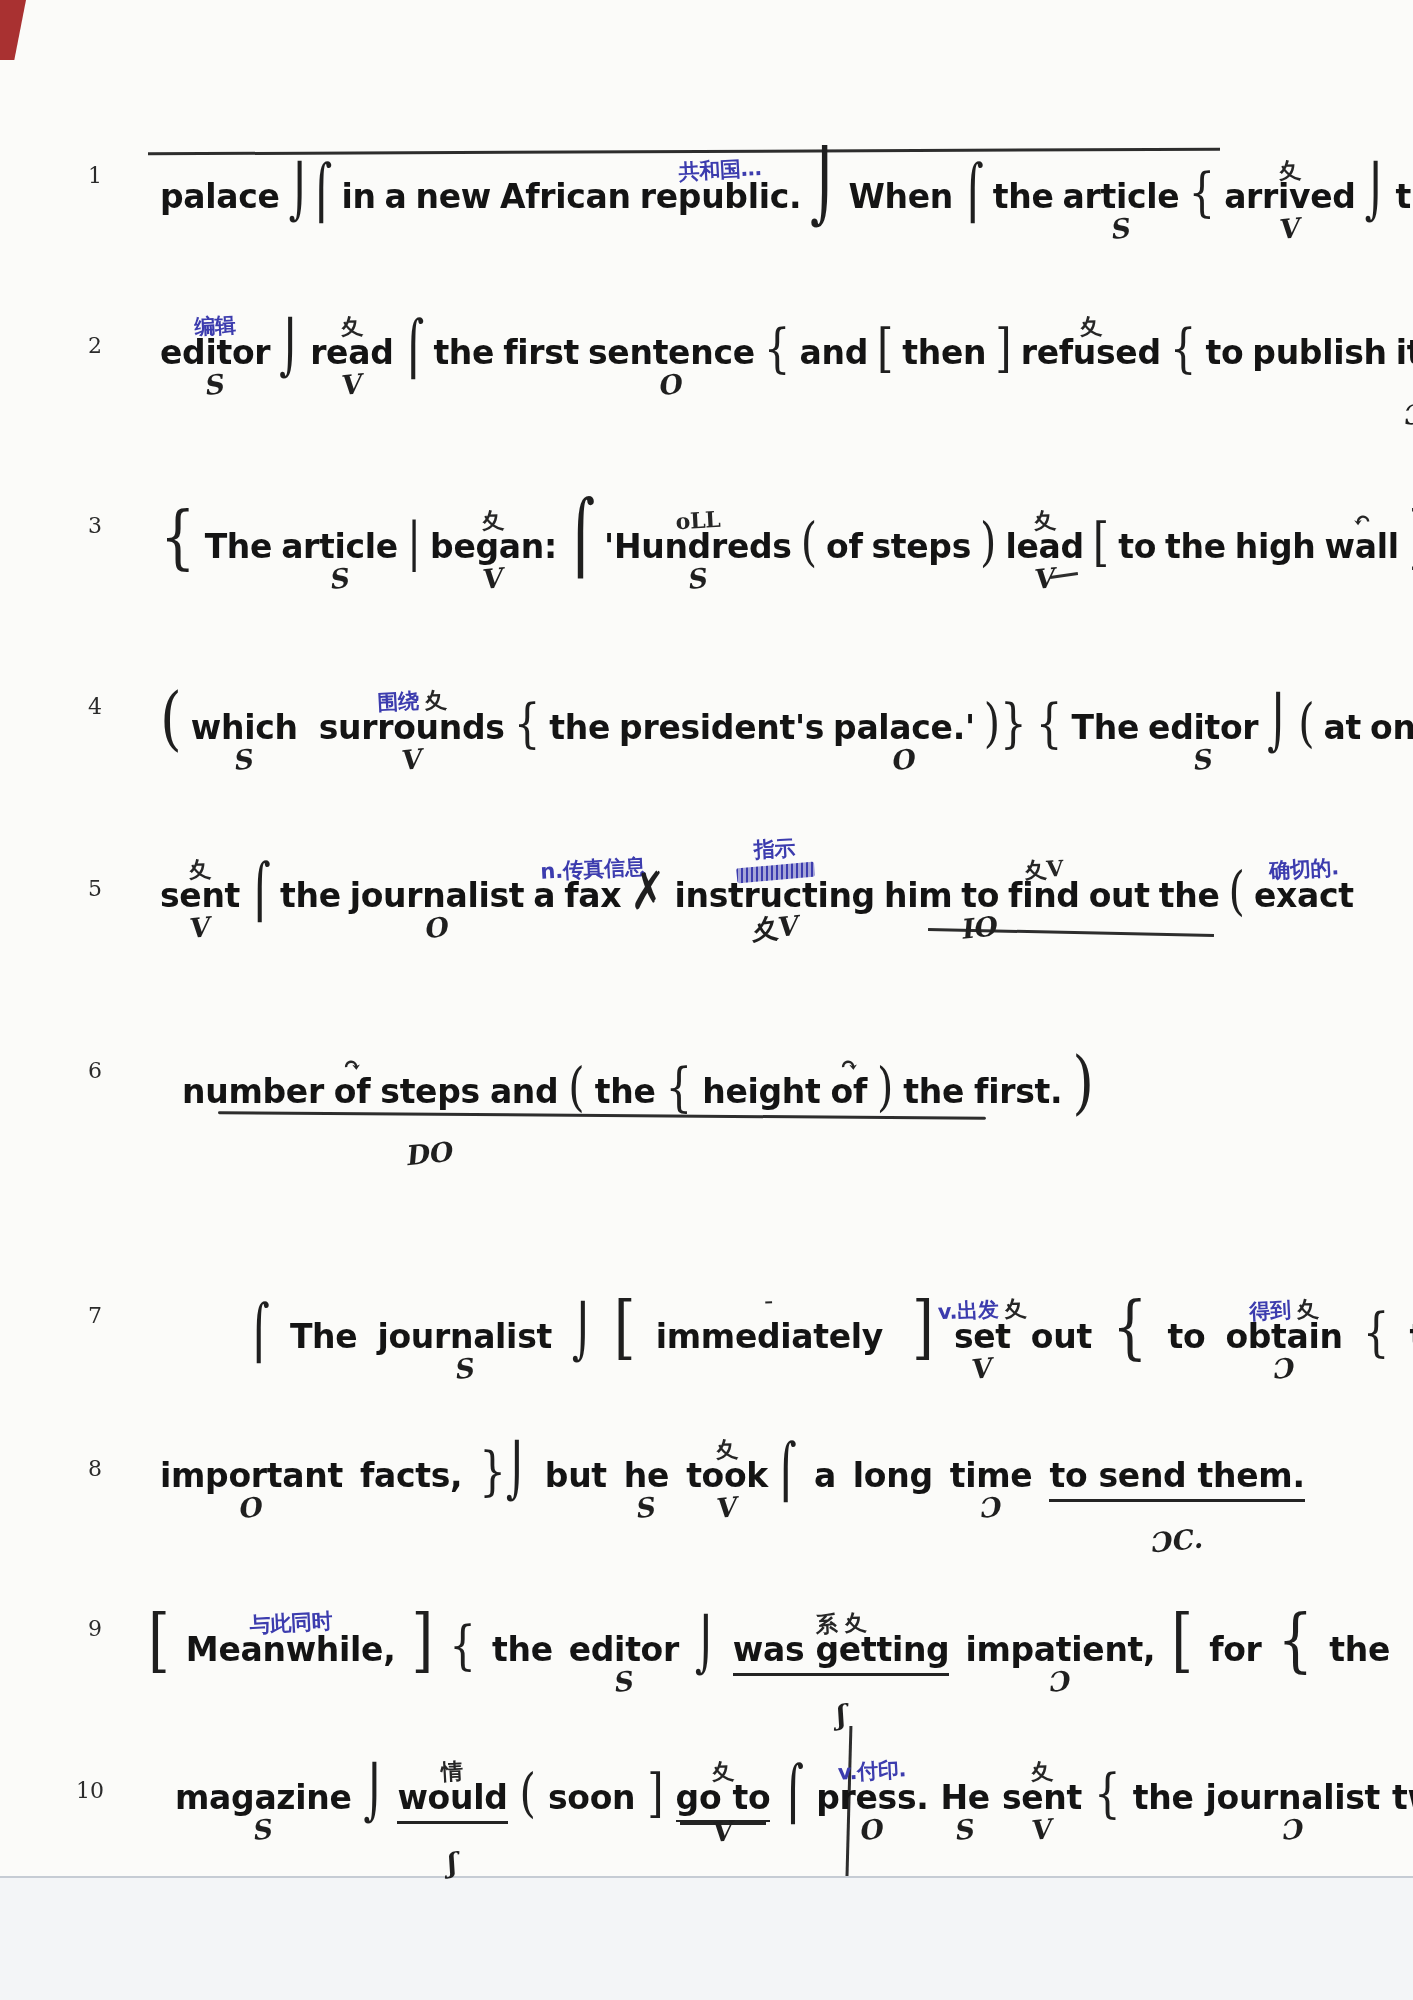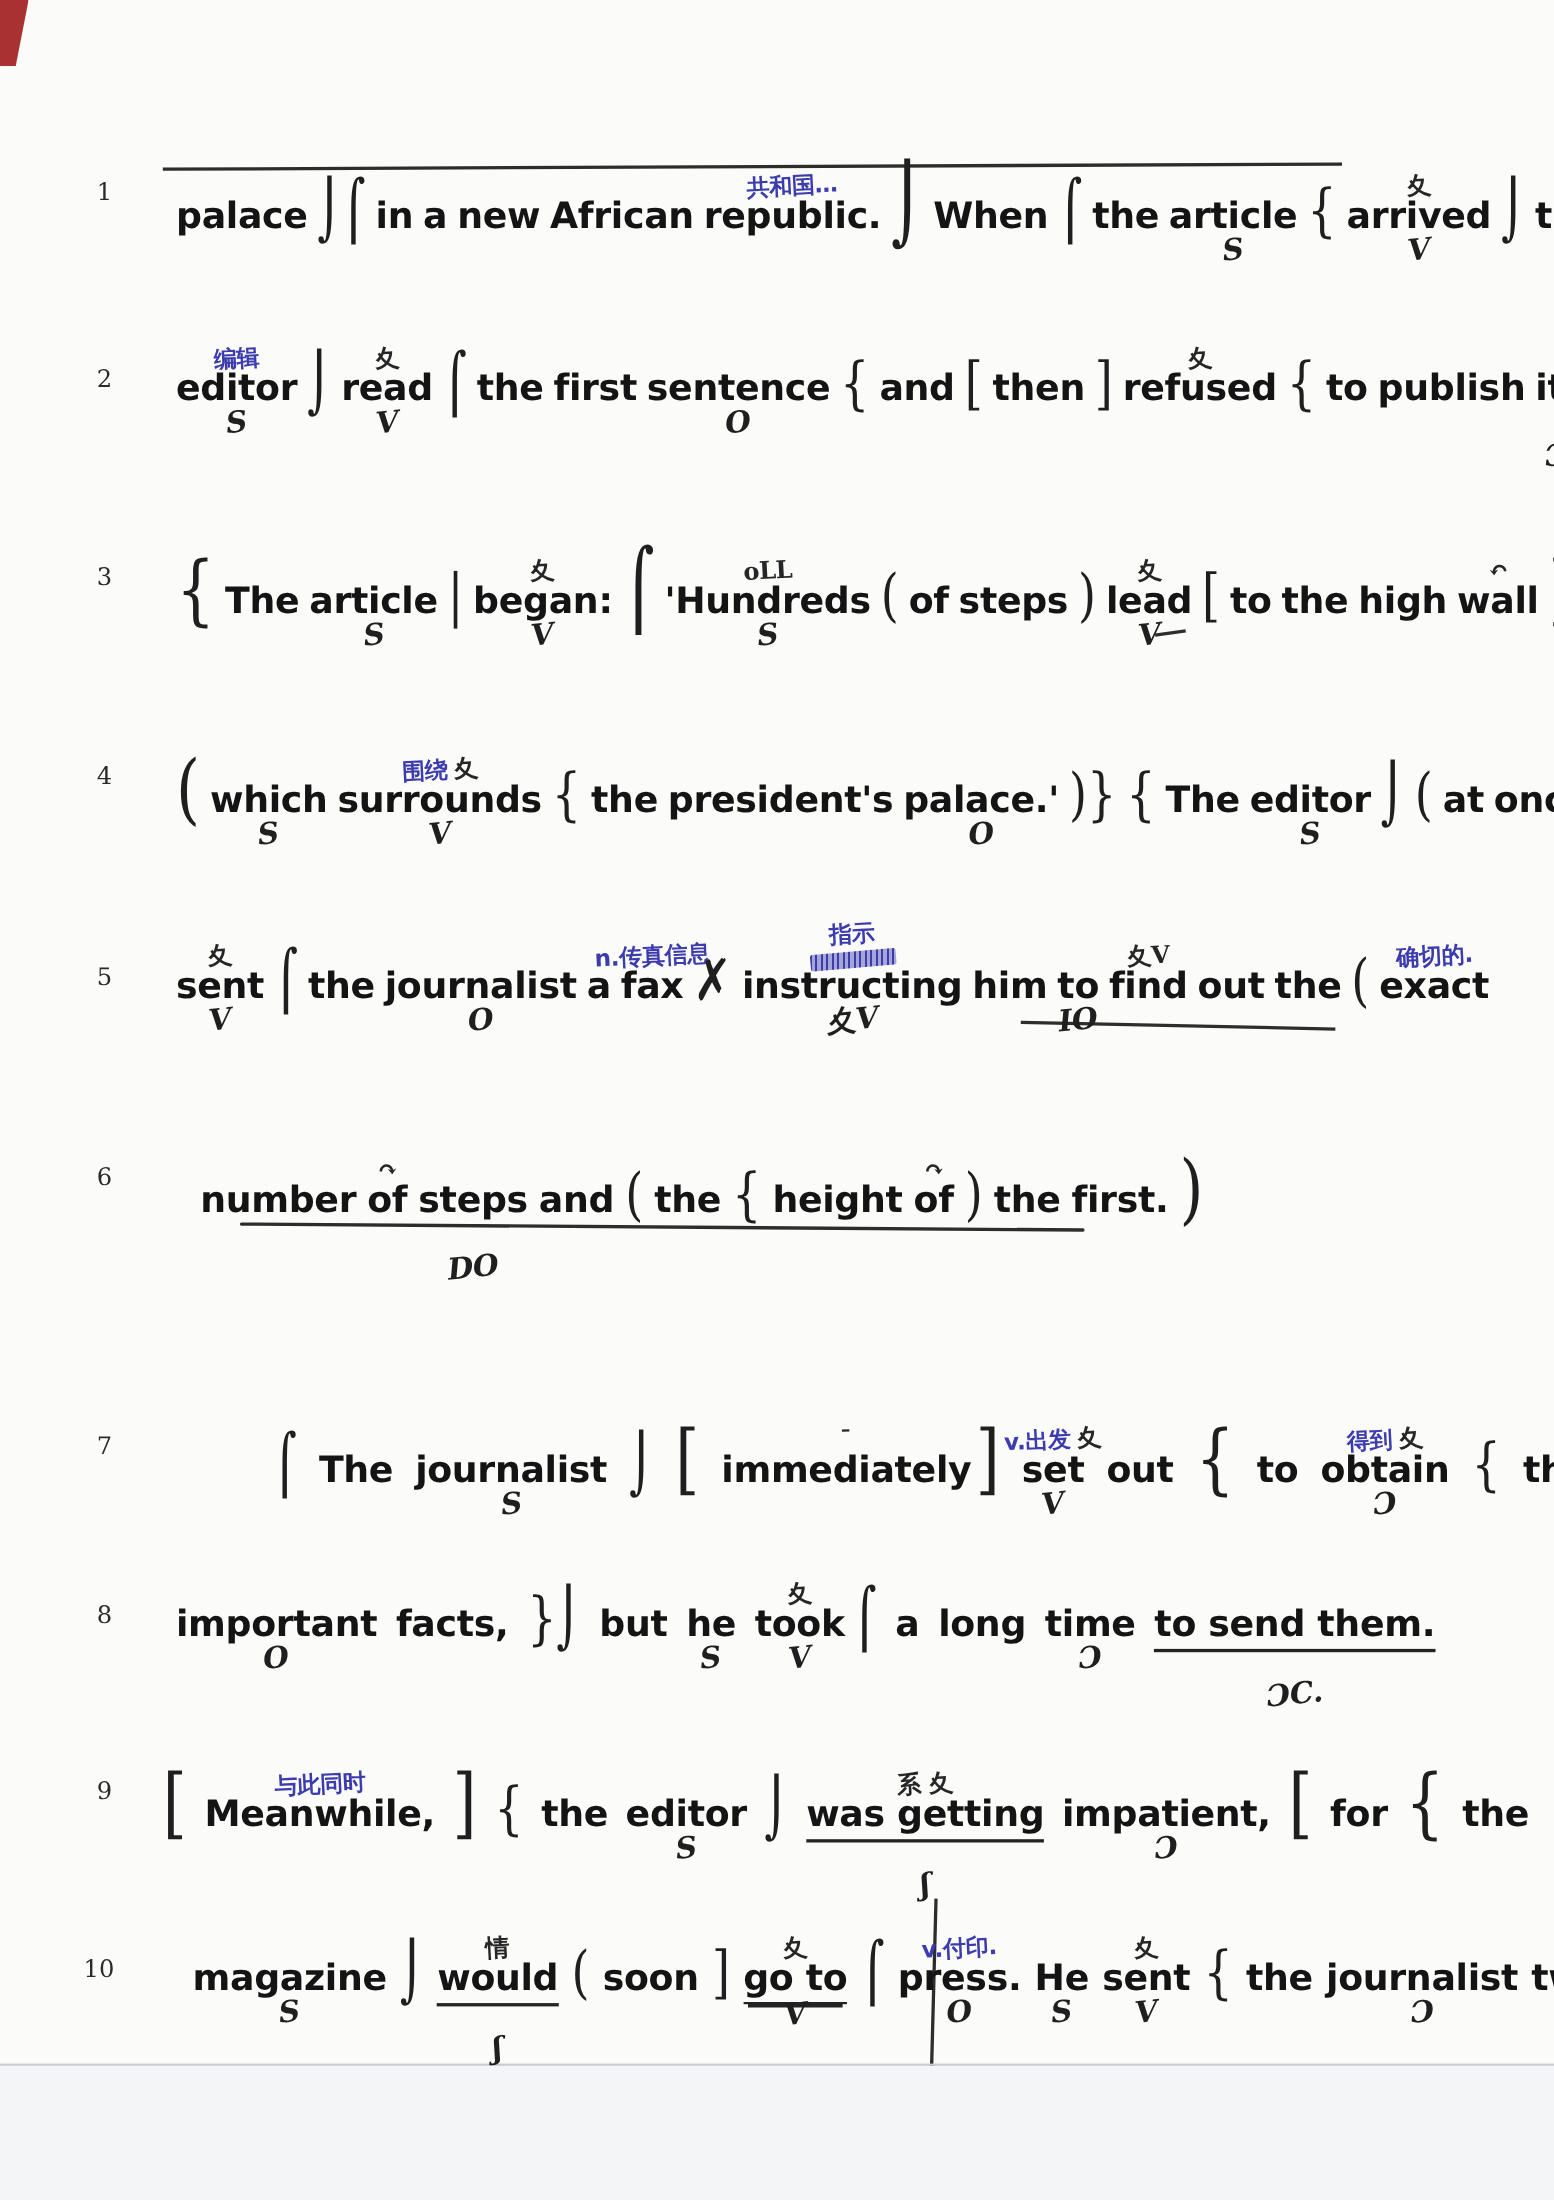--- a/index.html
+++ b/index.html
@@ -157,21 +157,21 @@
                 <span class="ai">↶</span>
               </span>
             </span></span>
           <span class="tok b big" style="margin-right: 9px;">]</span>
         </div>
       </div>
       <span class="num" style="left: 88px; top: 696px;">4</span>
       <div class="line" style="left: 160px; top: 686px;">
         <div class="tokens">
           <span class="tok b big" style="margin-right: 9px;">(</span>
-          <span class="tok w" style="margin-right: 9px;">which<span class="below">S</span></span>
+          <span class="tok w" style="margin-right: 21px;">which<span class="below">S</span></span>
           <span class="tok w" style="margin-right: 9px;">surrounds<span class="above">
               <span class="aboverow">
                 <span class="ab">围绕</span>
                 <span class="ai">夊</span>
               </span>
             </span><span class="below">V</span></span>
           <span class="tok b" style="margin-right: 9px;">{</span>
           <span class="tok w" style="margin-right: 9px;">the</span>
           <span class="tok w" style="margin-right: 9px;">president's</span>
           <span class="tok w" style="margin-right: 9px;">palace.'<span class="below">O</span></span>
@@ -253,21 +253,21 @@
         </div>
       </div>
       <span class="num" style="left: 88px; top: 1305px;">7</span>
       <div class="line" style="left: 248px; top: 1295px;">
         <div class="tokens">
           <span class="tok b" style="margin-right: 20px;">⌠</span>
           <span class="tok w" style="margin-right: 20px;">The</span>
           <span class="tok w" style="margin-right: 20px;">journalist<span class="below">S</span></span>
           <span class="tok b" style="margin-right: 20px;">⌡</span>
           <span class="tok b big" style="margin-right: 20px;">[</span>
-          <span class="tok w" style="margin-right: 4px;">immediately<span class="above">
+          <span class="tok w" style="margin-right: 29px;">immediately<span class="above">
               <span class="aboverow">
                 <span class="ai">ˉ</span>
               </span>
             </span></span>
           <span class="tok b big" style="margin-right: 20px;">]</span>
           <span class="tok w" style="margin-right: 20px;">set<span class="above">
               <span class="aboverow">
                 <span class="ab">v.出发</span>
                 <span class="ai">夊</span>
               </span>

